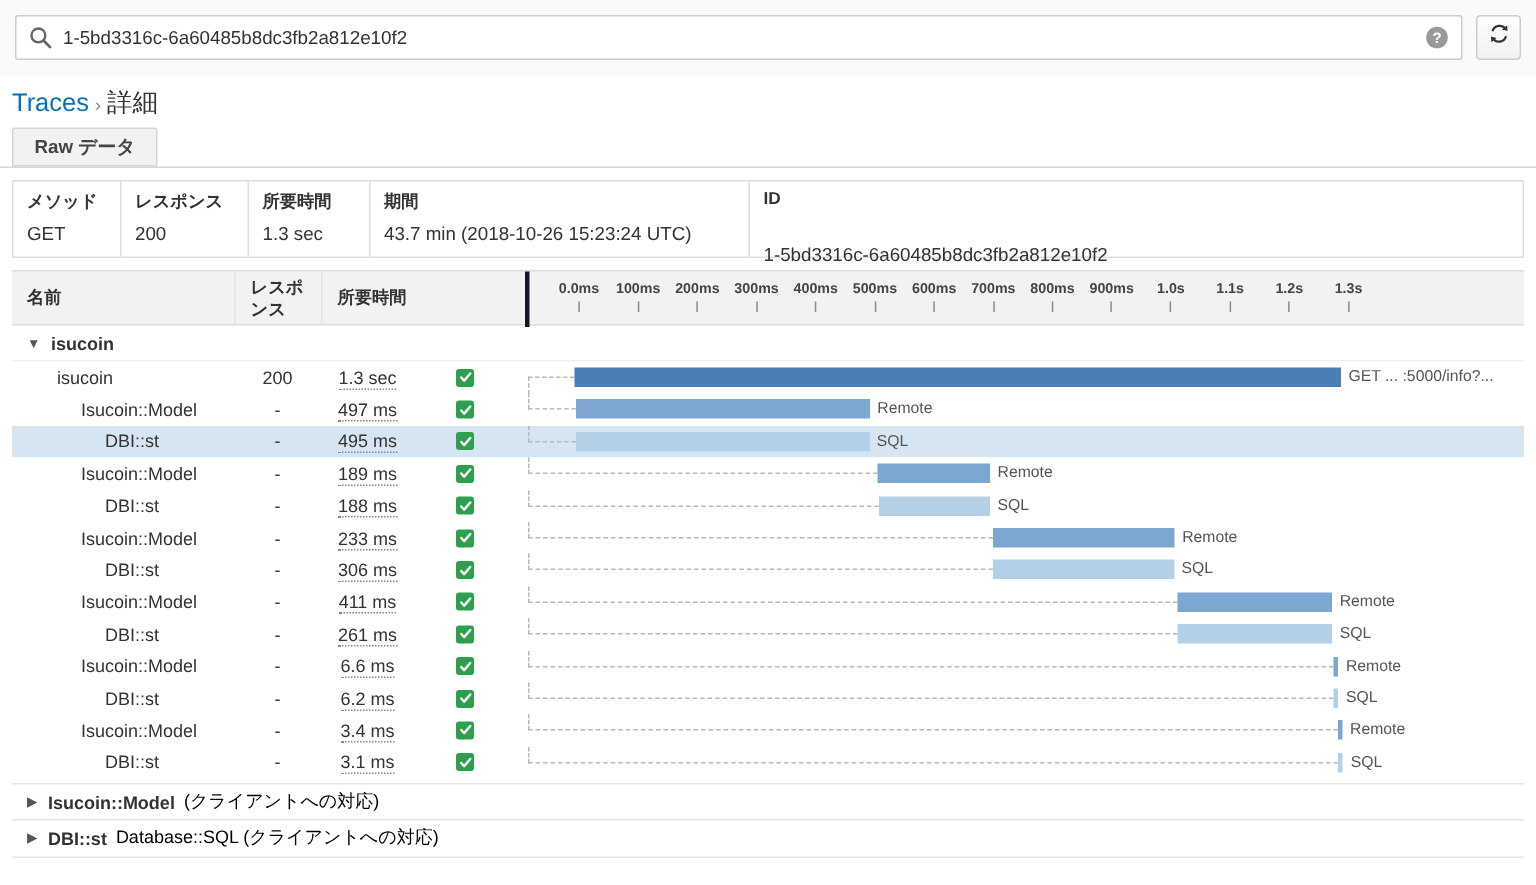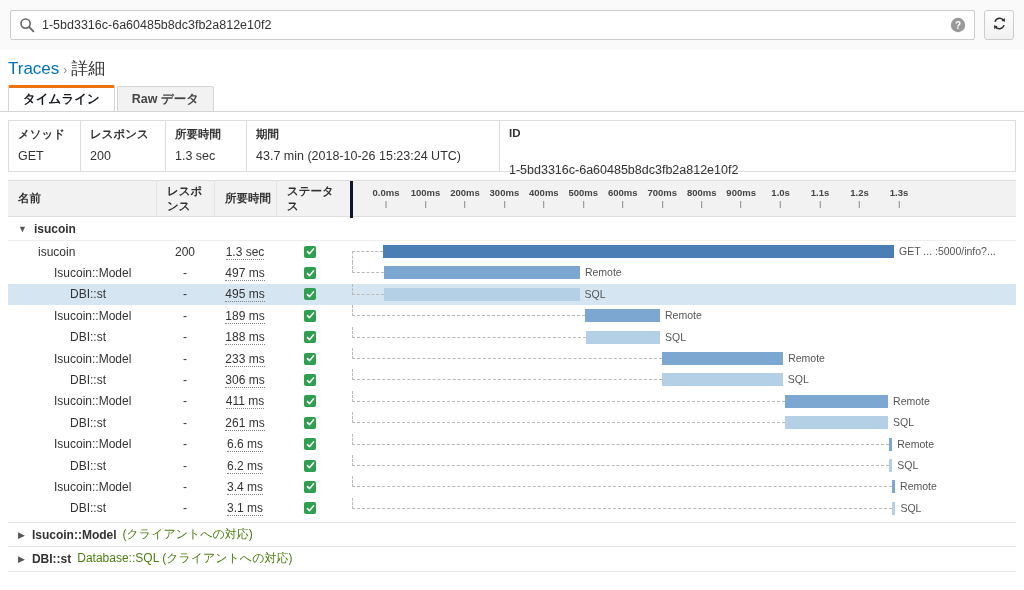--- a/index.html
+++ b/index.html
@@ -160,21 +160,21 @@
     font-size: 10.5px; color: #555; white-space: nowrap; padding-left: 5px;
   }
 
   
   .footer-row {
     height: 24px; display: flex; align-items: center;
     padding-left: 10px; border-top: 1px solid #e4e4e4;
     font-size: 12px;
   }
   .footer-row .fname { font-weight: bold; color: #333; }
-  .footer-row .fsub { color: #4d7c0f; margin-left: 6px; }
+  .footer-row .fsub { color: #000000; margin-left: 6px; }
   .footer-sep { border-top: 1px solid #e4e4e4; }
 </style>
 </head>
 <body>
 
 <div class="page">
 
   <div class="searchbar-row">
     <div class="search-field">
       <span class="search-icon">
@@ -201,21 +201,20 @@
         </svg>
       </span>
     </div>
   </div>
 
   <div class="breadcrumb">
     <a>Traces</a><span class="sep">›</span><span class="cur">詳細</span>
   </div>
 
   <div class="tabs">
-    <div class="tab active">タイムライン</div>
     <div class="tab">Raw データ</div>
   </div>
   <div class="tabs-underline"></div>
 
   <div class="summary">
     <div class="cell c-method">
       <span class="lbl">メソッド</span>
       <span class="val">GET</span>
     </div>
     <div class="cell c-resp">
@@ -234,21 +233,20 @@
       <span class="lbl">ID</span>
       <span class="val">1-5bd3316c-6a60485b8dc3fb2a812e10f2</span>
     </div>
   </div>
 
   <div class="trace">
     <div class="thead">
       <div class="th th-name">名前</div>
       <div class="th th-resp">レスポンス</div>
       <div class="th th-dur">所要時間</div>
-      <div class="th th-stat">ステータス</div>
       <div class="axis" id="axis">
           <div class="tick" style="left: 33px;">
             <div class="tlabel">0.0ms</div>
             <div class="tmark"></div>
           </div>
           <div class="tick" style="left: 72.4615px;">
             <div class="tlabel">100ms</div>
             <div class="tmark"></div>
           </div>
           <div class="tick" style="left: 111.923px;">

